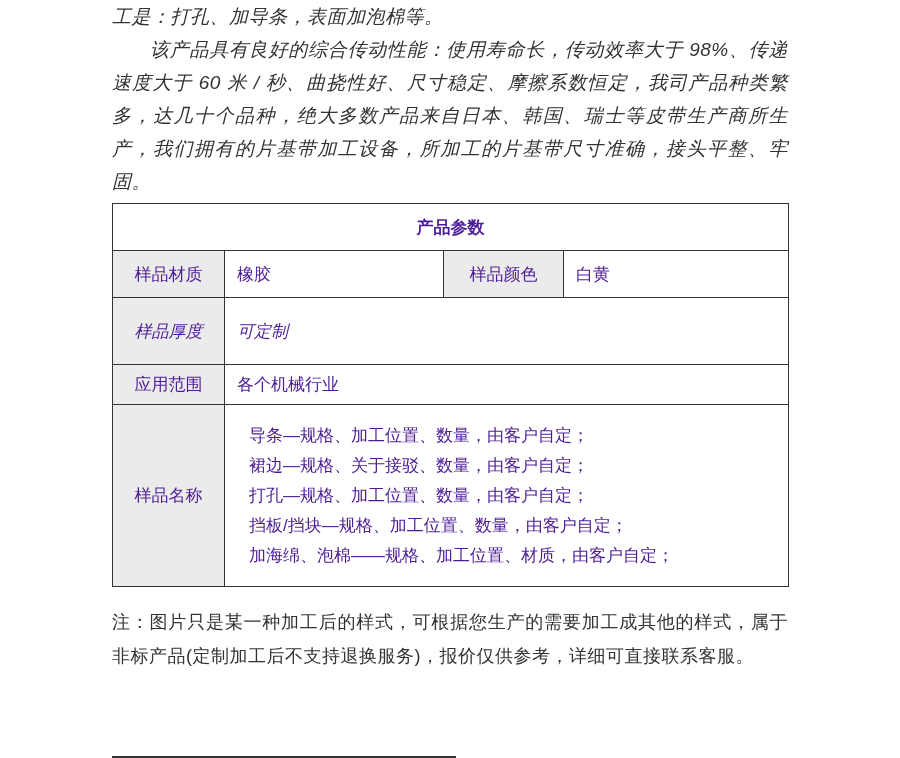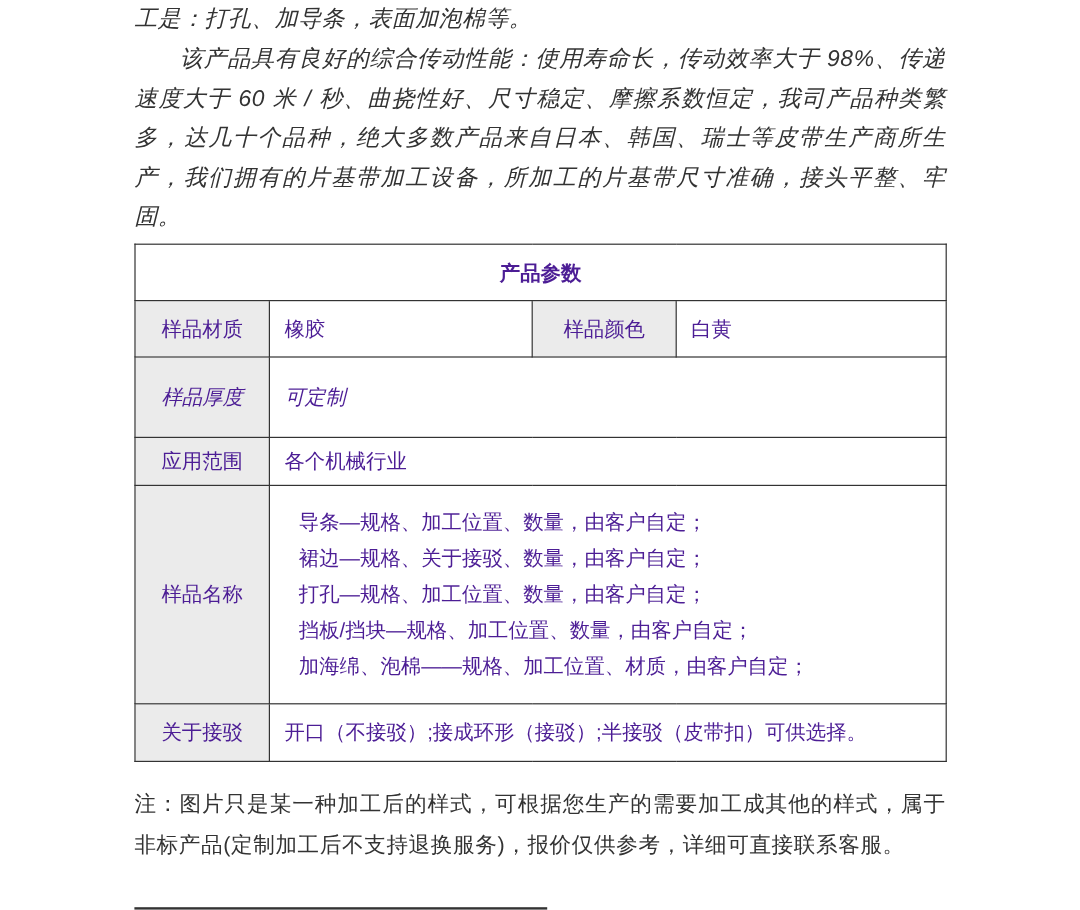--- a/index.html
+++ b/index.html
@@ -126,24 +126,20 @@
       <tr class="r5">
         <td class="label">样品名称</td>
         <td class="value value-multi" colspan="3">
           <div class="spec-line">导条—规格、加工位置、数量，由客户自定；</div>
           <div class="spec-line">裙边—规格、关于接驳、数量，由客户自定；</div>
           <div class="spec-line">打孔—规格、加工位置、数量，由客户自定；</div>
           <div class="spec-line">挡板/挡块—规格、加工位置、数量，由客户自定；</div>
           <div class="spec-line">加海绵、泡棉——规格、加工位置、材质，由客户自定；</div>
         </td>
       </tr>
-      <tr class="r6">
-        <td class="label">关于接驳</td>
-        <td class="value" colspan="3">开口（不接驳）;接成环形（接驳）;半接驳（皮带扣）可供选择。</td>
-      </tr>
     </tbody>
   </table>
 
   <div class="note">注：图片只是某一种加工后的样式，可根据您生产的需要加工成其他的样式，属于非标产品(定制加工后不支持退换服务)，报价仅供参考，详细可直接联系客服。</div>
 
 </div>
 
 <div class="bottom-line"></div>
 
 </body></html>

